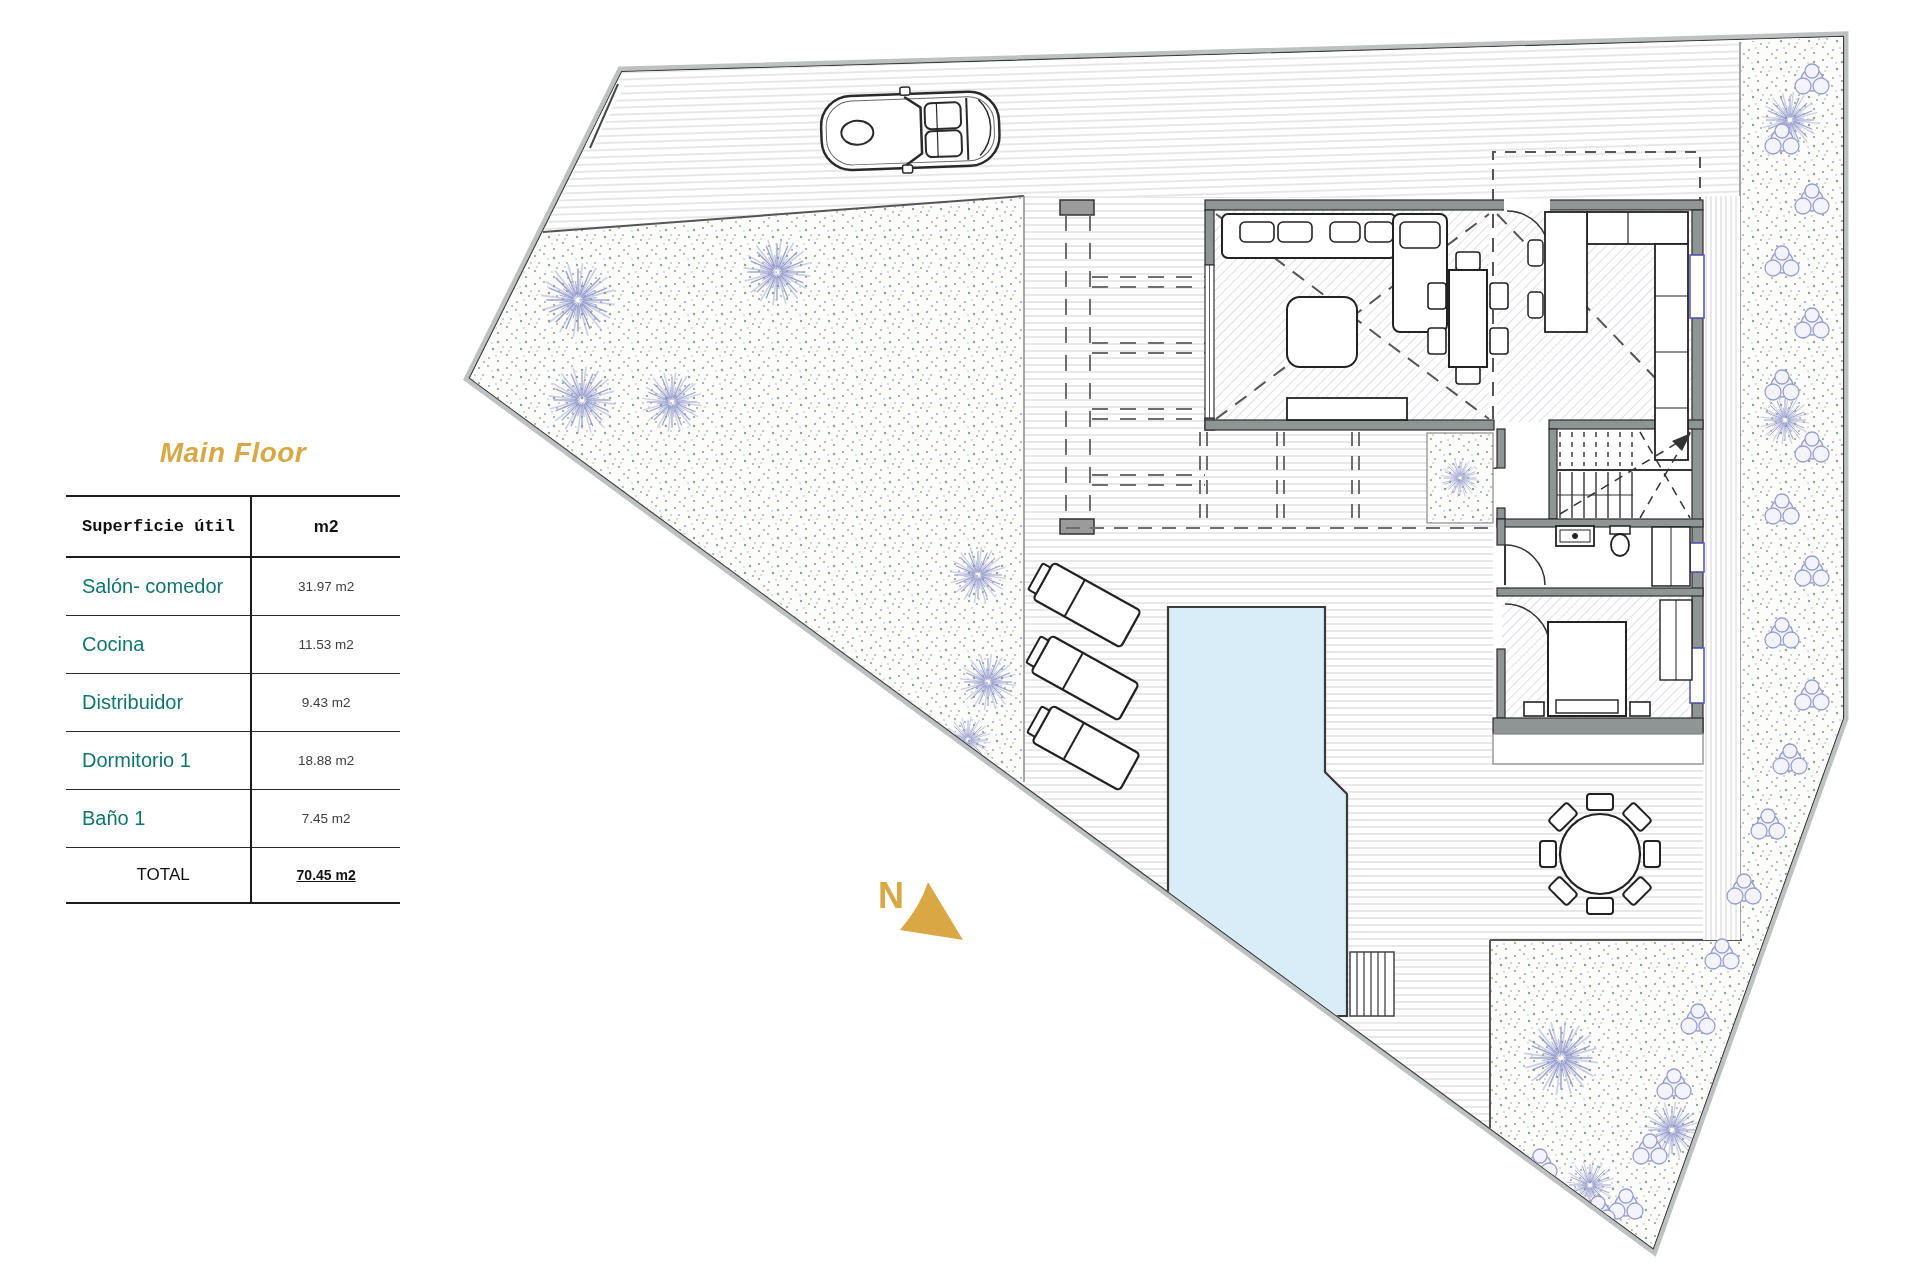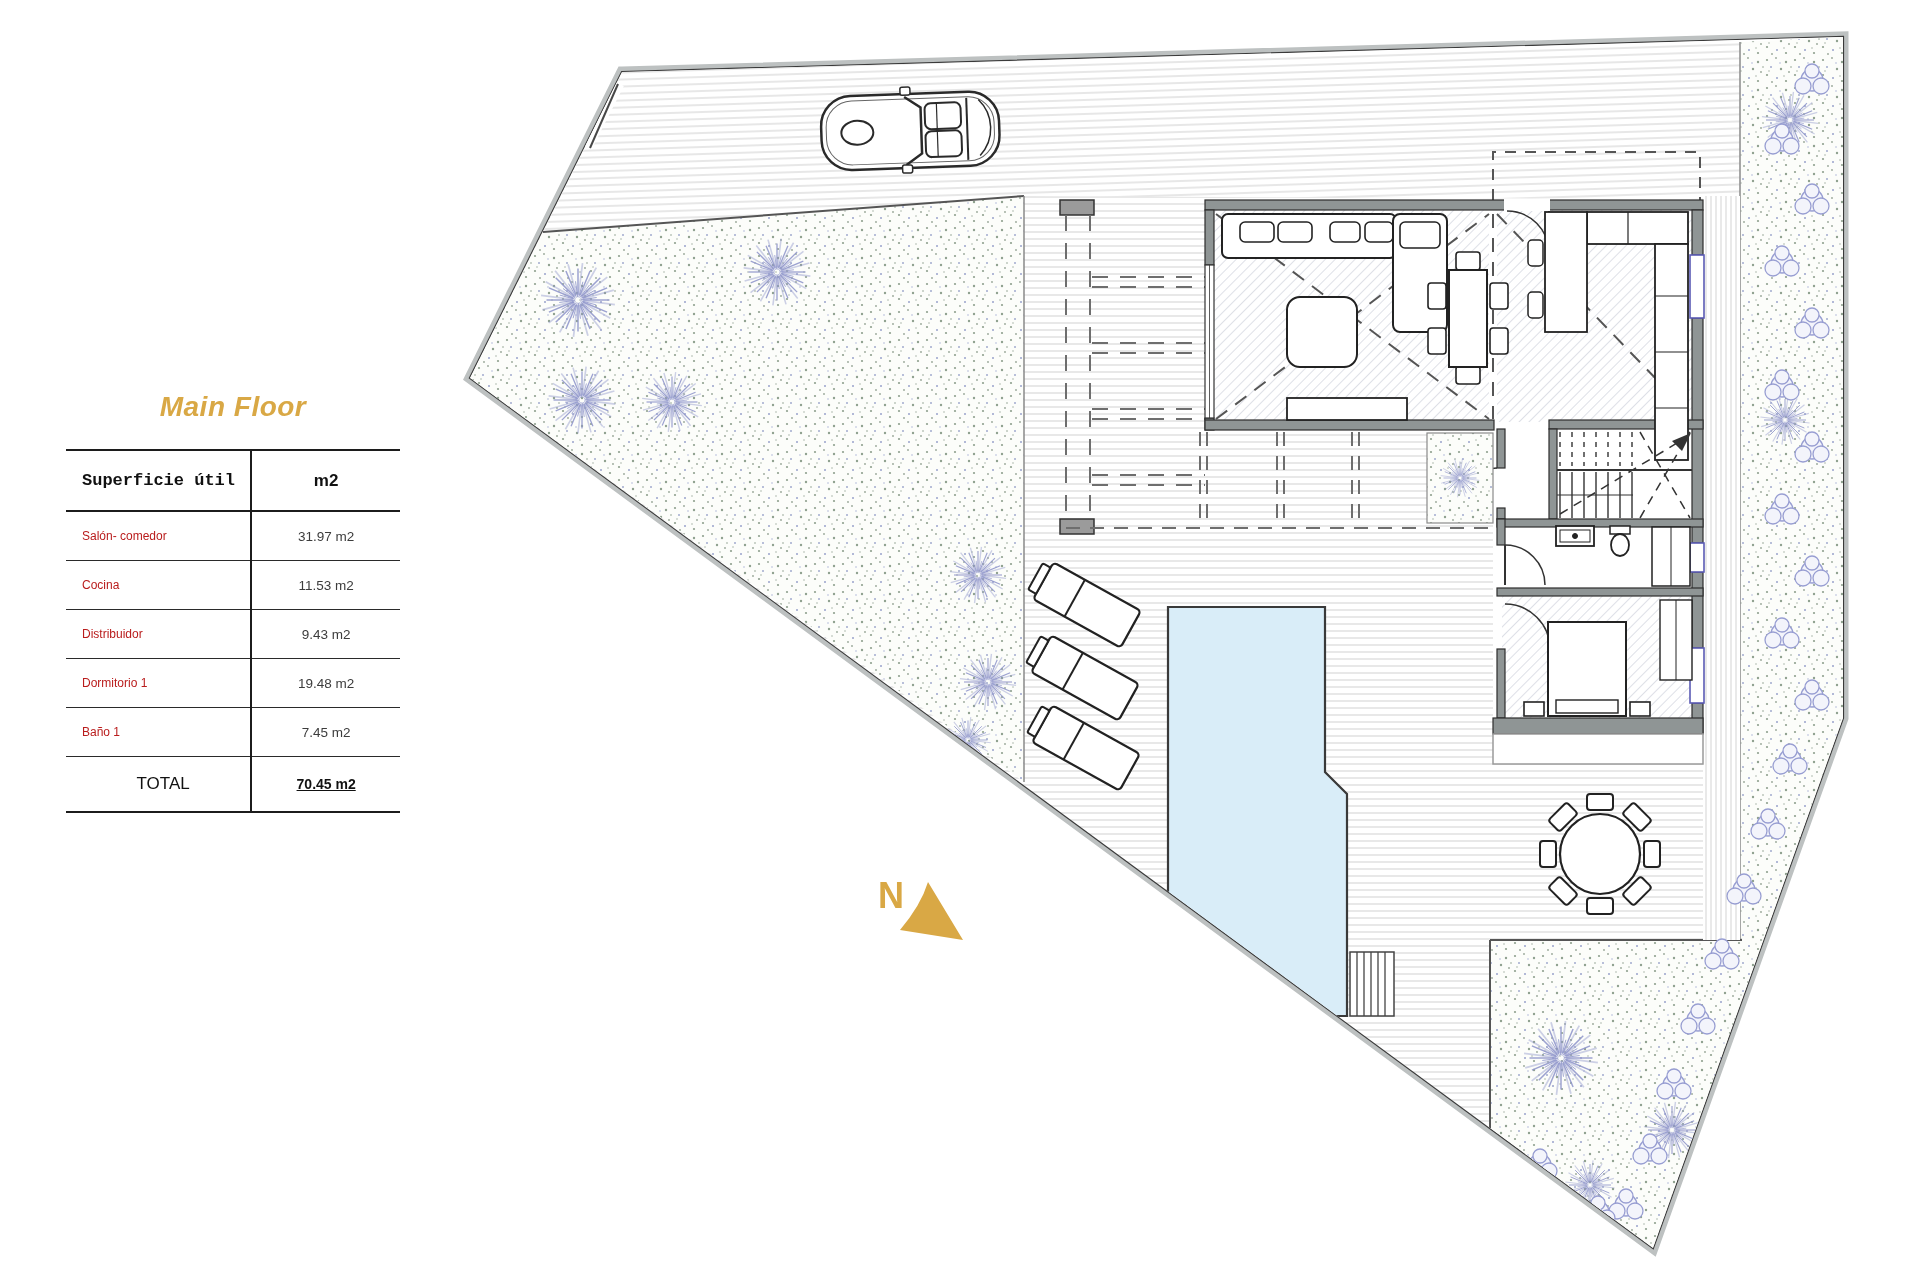--- a/index.html
+++ b/index.html
@@ -1,26 +1,26 @@
 <!DOCTYPE html>
 <html><head>
 <meta charset="utf-8">
 <style>
   html,body{margin:0;padding:0;background:#ffffff;}
   .page{position:relative;width:1920px;height:1280px;background:#fff;overflow:hidden;
         font-family:"Liberation Sans", sans-serif;}
-  .panel{position:absolute;left:66px;top:391px;width:334px;}
+  .panel{position:absolute;left:66px;top:437px;width:334px;}
   .panel-title{font-size:28px;font-weight:bold;font-style:italic;color:#D9A845;
                text-align:center;letter-spacing:.5px;margin-bottom:26px;}
   .area-table{width:334px;border-collapse:collapse;}
   .area-table .hrow{border-top:2.5px solid #1c1c1c;border-bottom:2.5px solid #1c1c1c;}
   .area-table .rrow{border-bottom:1.5px solid #2a2a2a;}
   .area-table .trow{border-bottom:2.5px solid #1c1c1c;}
   .c-label{width:174px;border-right:2px solid #1c1c1c;padding:17px 6px 17px 16px;
-           font-size:12px;color:#b91c1c;text-align:left;}
+           font-size:20px;color:#0f766e;text-align:left;}
   .c-val{width:160px;text-align:center;font-size:13.5px;color:#3c3c3c;padding:10px 4px;}
   .hrow .c-label{font-weight:bold;font-size:17px;color:#111;padding-top:20px;padding-bottom:20px;font-family:Liberation Mono, monospace;}
   .hrow .c-val{font-weight:bold;font-size:17px;color:#111;}
   .trow .c-label{font-weight:normal;font-size:17px;color:#111;text-align:center;}
   .trow .c-val{font-weight:bold;font-size:14px;color:#111;text-decoration:underline;}
   svg text.north{font-family:"Liberation Sans",sans-serif;font-weight:bold;}
 </style>
 </head>
 <body>
 
@@ -41,21 +41,21 @@
       <tr class="rrow">
         <td class="c-label">Cocina</td>
         <td class="c-val">11.53 m2</td>
       </tr>
       <tr class="rrow">
         <td class="c-label">Distribuidor</td>
         <td class="c-val">9.43 m2</td>
       </tr>
       <tr class="rrow">
         <td class="c-label">Dormitorio 1</td>
-        <td class="c-val">19.48 m2</td>
+        <td class="c-val">18.88 m2</td>
       </tr>
       <tr class="rrow">
         <td class="c-label">Baño 1</td>
         <td class="c-val">7.45 m2</td>
       </tr>
       <tr class="trow">
         <td class="c-label">TOTAL</td>
         <td class="c-val">70.45 m2</td>
       </tr>
     </tbody>

